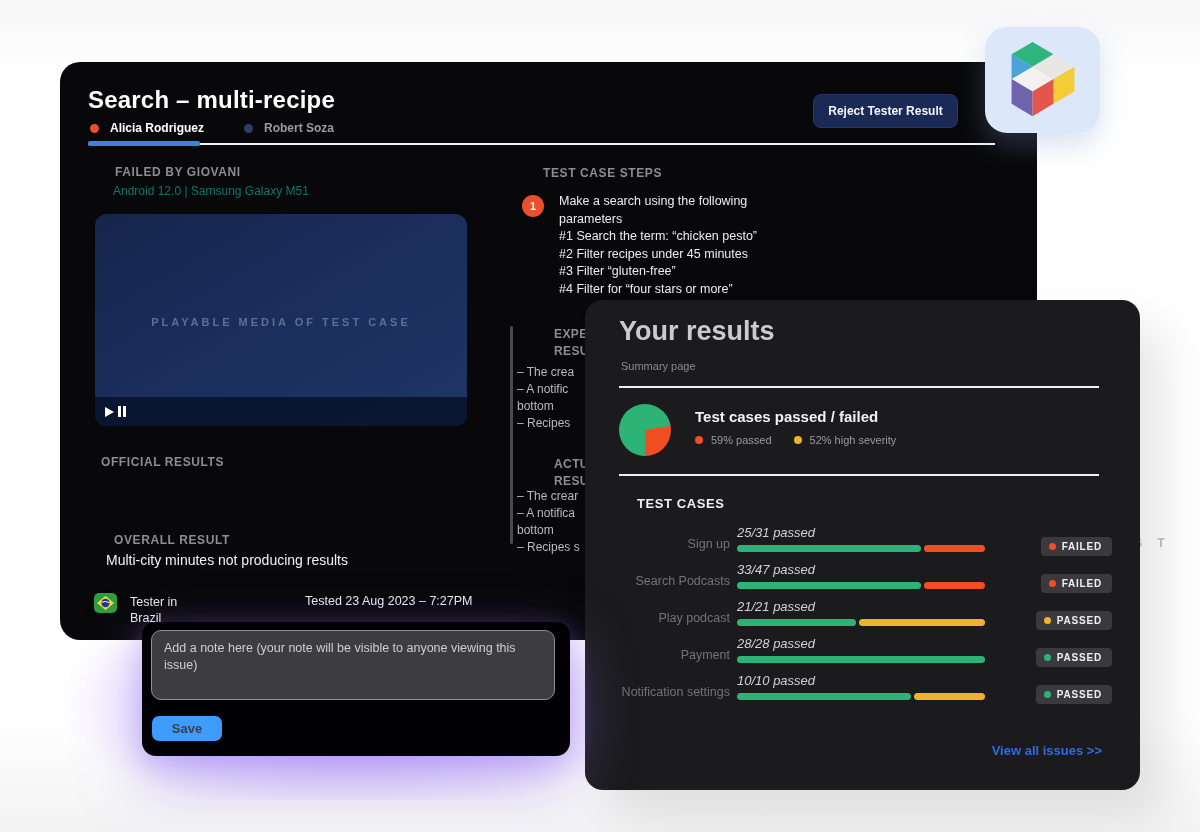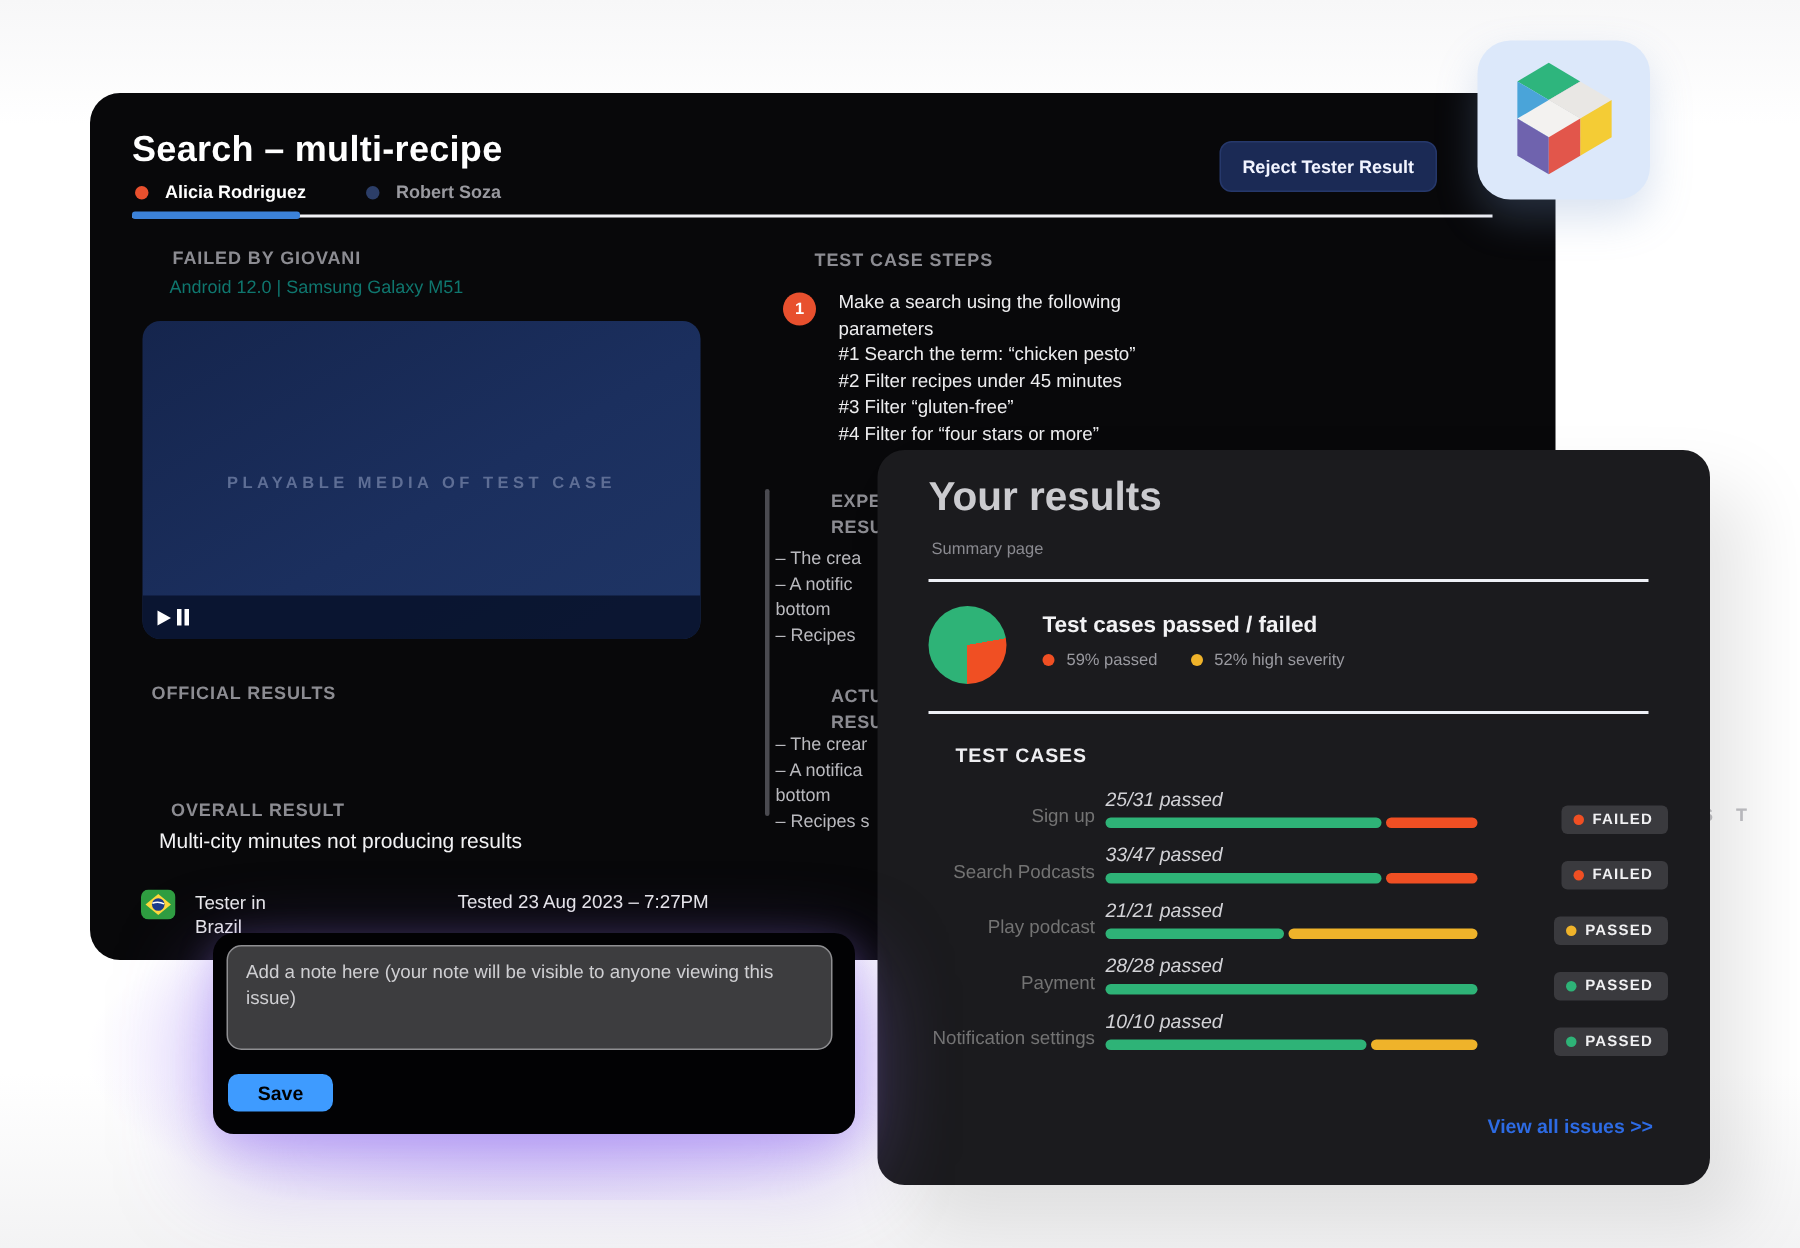--- a/index.html
+++ b/index.html
@@ -83,21 +83,21 @@
   .badge .bdot{width:7px;height:7px;border-radius:50%;}
   .badge .btext{font-size:10px;font-weight:bold;color:#f0f0f2;letter-spacing:.8px;}
   .viewall{position:absolute;right:38px;bottom:32px;font-size:13px;font-weight:bold;color:#2d6be4;cursor:pointer;}
   
   .note-panel{position:absolute;left:142px;top:622px;width:428px;height:134px;background:#020204;
     border-radius:14px;z-index:4;box-shadow:0 24px 60px rgba(151,118,241,.50),0 6px 24px rgba(151,118,241,.30);}
   .note-input{position:absolute;left:9px;top:8px;width:404px;height:70px;background:#3d3d3f;
     border:1px solid #8f8f92;border-radius:10px;resize:none;padding:9px 12px;font-size:12.5px;color:#d9d9dc;line-height:17px;}
   .note-input::placeholder{color:#cfcfd2;}
   .save-btn{position:absolute;left:10px;top:94px;width:70px;height:25px;background:#3e9bff;border:none;
-    border-radius:7px;font-size:13px;font-weight:bold;color:#000000;cursor:pointer;}
+    border-radius:7px;font-size:13px;font-weight:bold;color:#404040;cursor:pointer;}
   
   .logo-tile{position:absolute;left:985px;top:27px;width:115px;height:106px;border-radius:22px;background:#dce8fa;
     z-index:2;box-shadow:0 12px 28px rgba(120,150,200,.28);display:flex;align-items:center;justify-content:center;}
 </style>
 </head>
 <body>
 
 <div id="stage">
 
   <div class="glow"></div>

